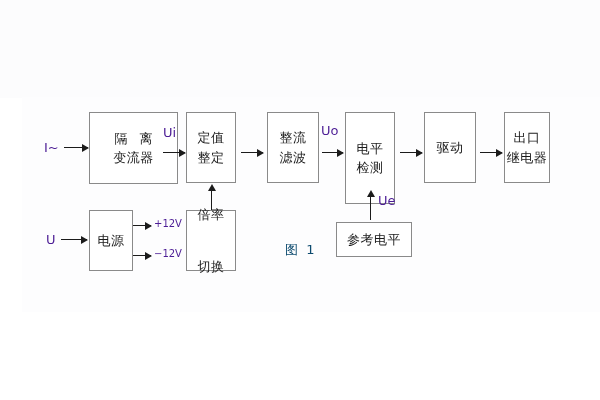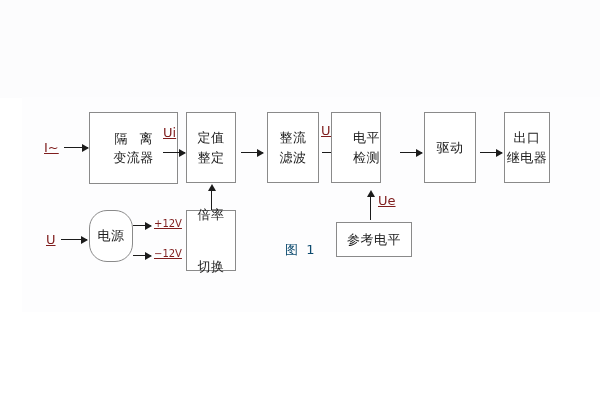--- a/index.html
+++ b/index.html
@@ -45,25 +45,24 @@
     font-size: 13px;
     line-height: 1.5;
     letter-spacing: 0.5px;
   }
   .box .ln { display: block; white-space: nowrap; }
   .box.one-line { font-size: 13px; }
   .box .ln.spaced { letter-spacing: 4px; padding-left: 4px; }
 
   .lbl {
     position: absolute;
-    color: #7f1d1d;
+    color: #4c1d95;
     font-size: 13px;
     white-space: nowrap;
     line-height: 1;
-    text-decoration: underline;
   }
   .lbl.small { font-size: 10px; }
 
   
   .harrow {
     position: absolute;
     height: 1px;
     background: #1b1b1b;
   }
   .harrow::after {
@@ -128,42 +127,42 @@
   <div class="harrow" style="left:241px; top:152px; width:22px;"></div>
 
   <div class="box" style="left:267px; top:112px; width:52px; height:71px;">
     <span class="ln">整流</span>
     <span class="ln">滤波</span>
   </div>
 
   <div class="lbl" style="left:321px; top:124px;">Uo</div>
   <div class="harrow" style="left:322px; top:152px; width:21px;"></div>
 
-  <div class="box" style="left:331px; top:112px; width:50px; height:71px;align-items:flex-end;">
+  <div class="box" style="left:345px; top:112px; width:50px; height:92px;">
     <span class="ln">电平</span>
     <span class="ln">检测</span>
   </div>
 
   <div class="harrow" style="left:400px; top:152px; width:22px;"></div>
 
   <div class="box one-line" style="left:424px; top:112px; width:52px; height:71px;">
     <span class="ln">驱动</span>
   </div>
 
   <div class="harrow" style="left:480px; top:152px; width:22px;"></div>
 
   <div class="box" style="left:504px; top:112px; width:46px; height:71px;">
     <span class="ln">出口</span>
     <span class="ln">继电器</span>
   </div>
 
   <div class="lbl" style="left:46px; top:233px;">U</div>
   <div class="harrow" style="left:61px; top:239px; width:26px;"></div>
 
-  <div class="box one-line" style="left:89px; top:210px; width:44px; height:52px;border-radius:18px;">
+  <div class="box one-line" style="left:89px; top:210px; width:44px; height:61px;">
     <span class="ln">电源</span>
   </div>
 
   <div class="harrow" style="left:133px; top:225px; width:18px;"></div>
   <div class="lbl small" style="left:154px; top:219px;">+12V</div>
 
   <div class="harrow" style="left:133px; top:255px; width:18px;"></div>
   <div class="lbl small" style="left:154px; top:249px;">−12V</div>
 
   <div class="box" style="left:186px; top:210px; width:50px; height:61px;gap:32px;">

